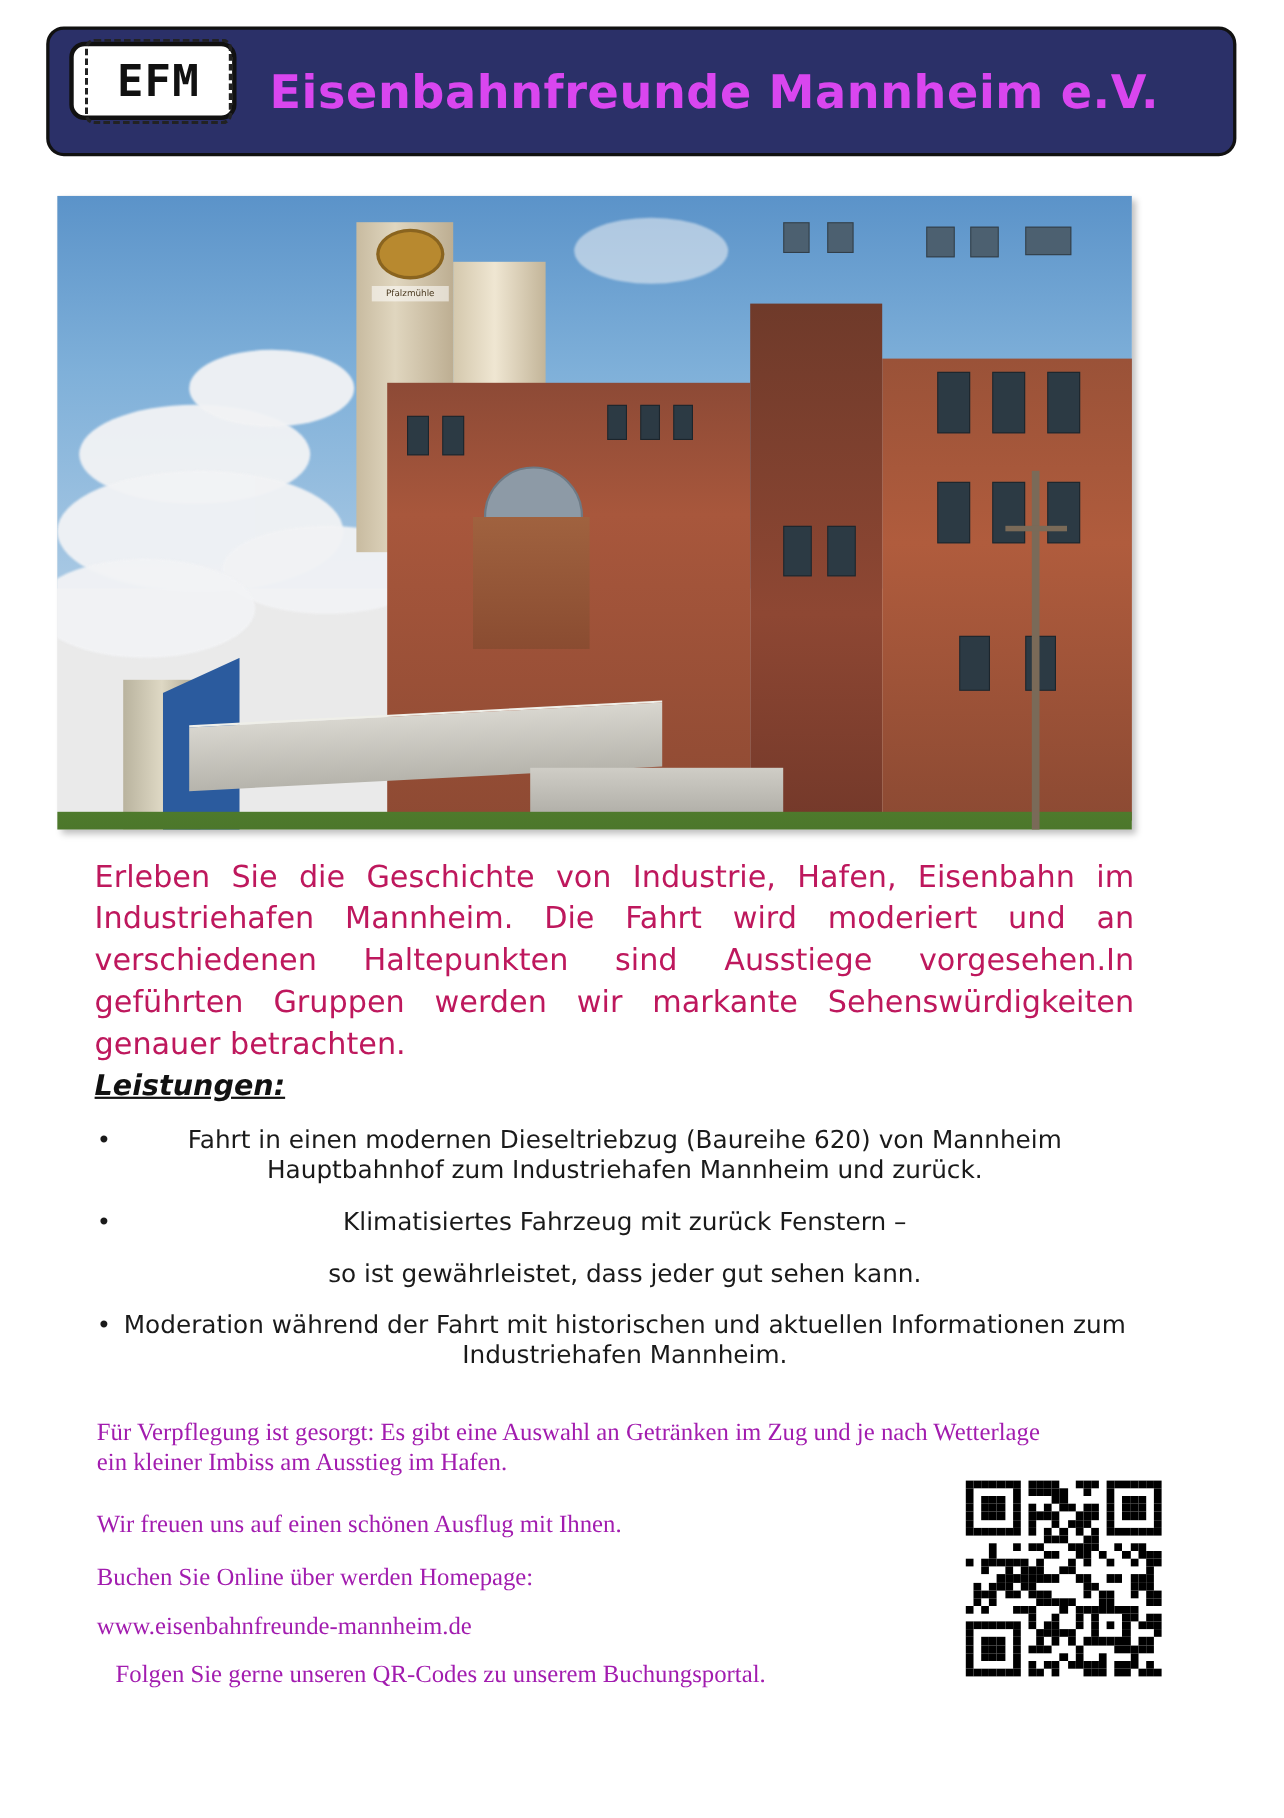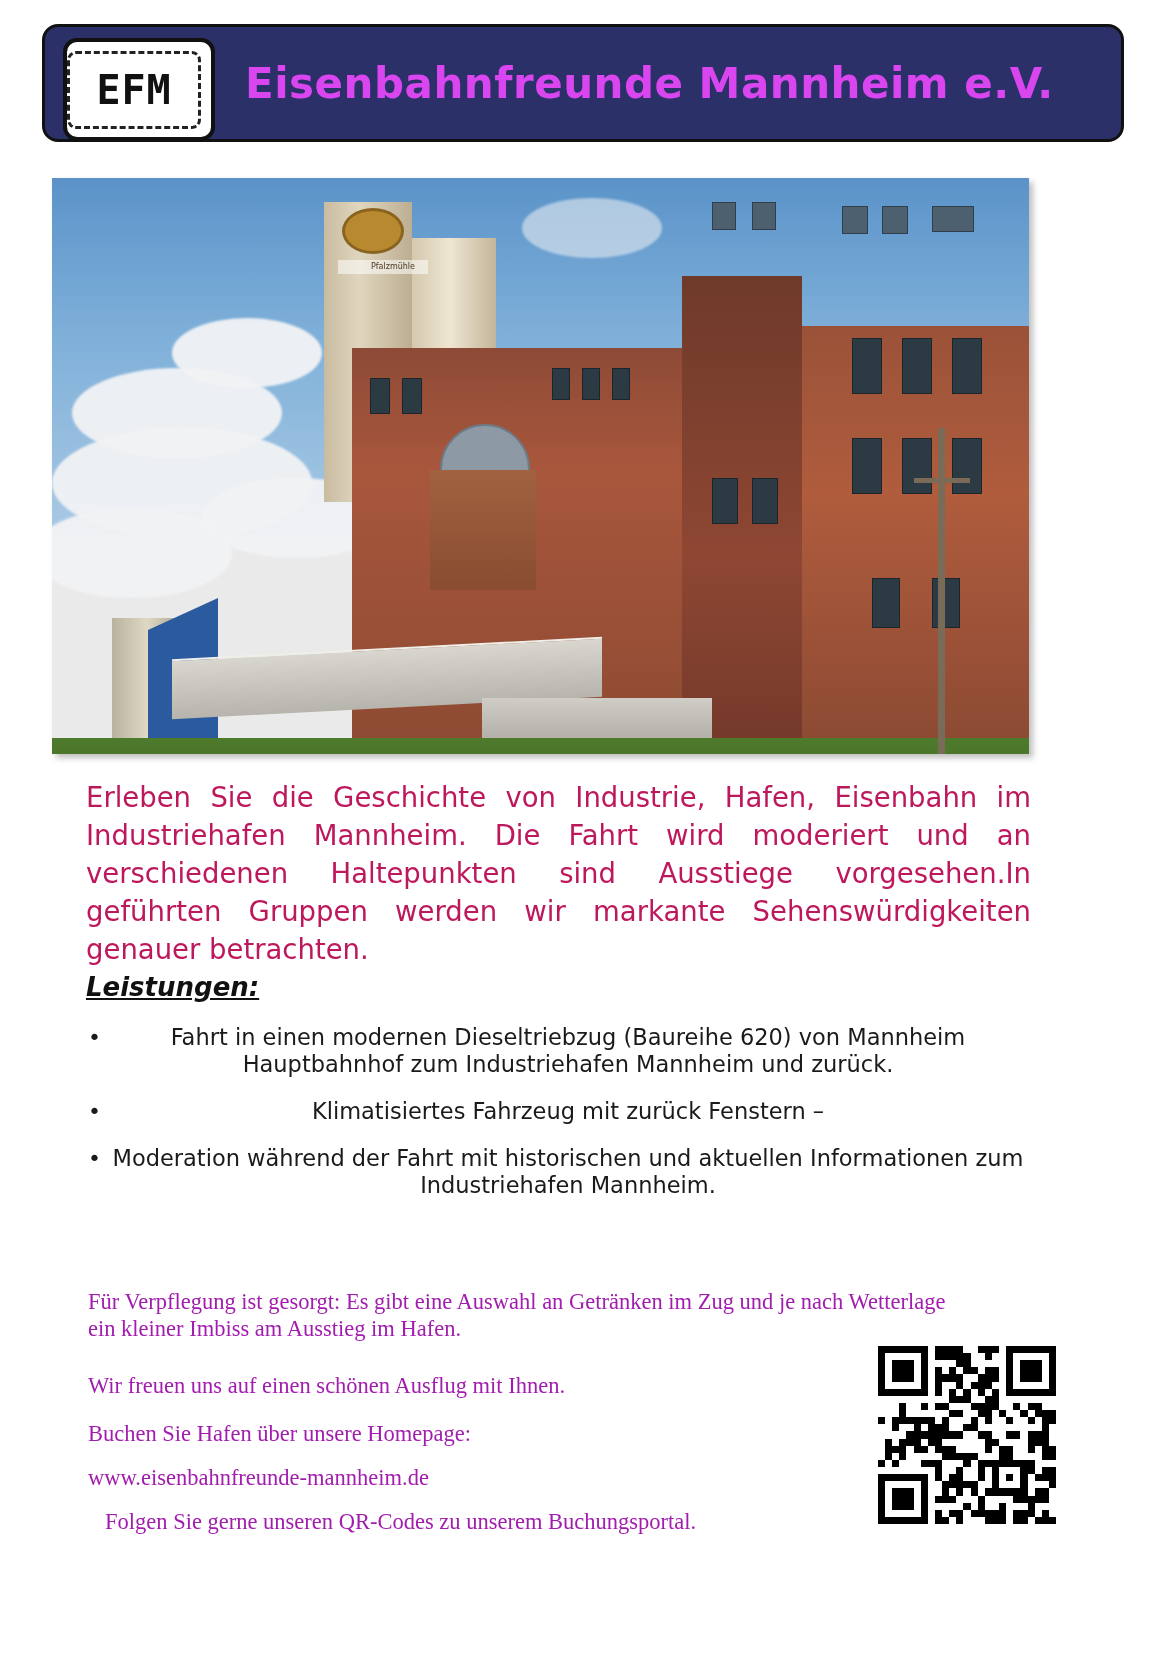--- a/index.html
+++ b/index.html
@@ -25,28 +25,28 @@
     background: #2b3068;
     border: 3px solid #111111;
     border-radius: 16px;
     box-sizing: border-box;
   }
   .logo-box {
     position: absolute;
     left: 18px;
     top: 11px;
     width: 152px;
-    height: 103px;
+    height: 71px;
     background: #ffffff;
     border: 4px solid #111111;
     border-radius: 14px;
     box-sizing: border-box;
     display: flex;
     align-items: center;
-    justify-content: flex-start;
+    justify-content: flex-end;
   }
   .logo-inner {
     width: 134px;
     height: 78px;
     border: 3px dashed #222222;
     border-radius: 9px;
     box-sizing: border-box;
     display: flex;
     align-items: center;
     justify-content: center;
@@ -115,21 +115,21 @@
   }
   .tan-sign {
     position:absolute; left:290px; top:30px; width:56px; height:40px;
     border-radius: 50%;
     background: #b8892f;
     border: 3px solid #8a641f;
   }
   .tan-label {
     position:absolute; left:286px; top:82px; width:70px; height:14px;
     background: rgba(255,255,255,0.55);
-    font-size: 8px; color:#4b3a20; text-align:center; line-height:14px;padding-left:20px;
+    font-size: 8px; color:#4b3a20; text-align:center; line-height:14px;
   }
   
   .brick-a {
     position:absolute; left:300px; top:170px; width:330px; height:400px;
     background: linear-gradient(180deg,#8d4a36,#a8573c 30%,#8e4a33 100%);
   }
   .brick-b {
     position:absolute; left:630px; top:98px; width:120px; height:470px;
     background: linear-gradient(180deg,#6f3a2a,#8e4733 60%,#74392a);
   }
@@ -347,29 +347,30 @@
 <div class="intro">Erleben Sie die Geschichte von Industrie, Hafen, Eisenbahn im Industriehafen Mannheim. Die Fahrt wird moderiert und an verschiedenen Haltepunkten sind Ausstiege vorgesehen.In geführten Gruppen werden wir markante Sehenswürdigkeiten genauer betrachten.</div>
 
 <div class="section-title">Leistungen:</div>
 
 <div class="bullets">
   <div class="bullet">
     <span>Fahrt in einen modernen Dieseltriebzug (Baureihe 620) von Mannheim Hauptbahnhof zum Industriehafen Mannheim und zurück.</span>
   </div>
   <div class="bullet">
     <span>Klimatisiertes Fahrzeug mit zurück Fenstern –</span>
+    <span class="sub">so ist gewährleistet, dass jeder gut sehen kann.</span>
   </div>
   <div class="bullet">
     <span>Moderation während der Fahrt mit historischen und aktuellen Informationen zum Industriehafen Mannheim.</span>
   </div>
 </div>
 
 <div class="para p-food">Für Verpflegung ist gesorgt: Es gibt eine Auswahl an Getränken im Zug und je nach Wetterlage ein kleiner Imbiss am Ausstieg im Hafen.</div>
 <div class="para p-enjoy">Wir freuen uns auf einen schönen Ausflug mit Ihnen.</div>
-<div class="para p-book">Buchen Sie Hafen über unsere Homepage:</div>
+<div class="para p-book">Buchen Sie Online über werden Homepage:</div>
 <div class="para p-url">www.eisenbahnfreunde-mannheim.de</div>
 <div class="para p-follow">Folgen Sie gerne unseren QR-Codes zu unserem Buchungsportal.</div>
 
 <div class="qr">
   <div class="qr-grid" id="qr-grid">
       <i class="on"></i>
       <i class="on"></i>
       <i class="on"></i>
       <i class="on"></i>
       <i class="on"></i>

